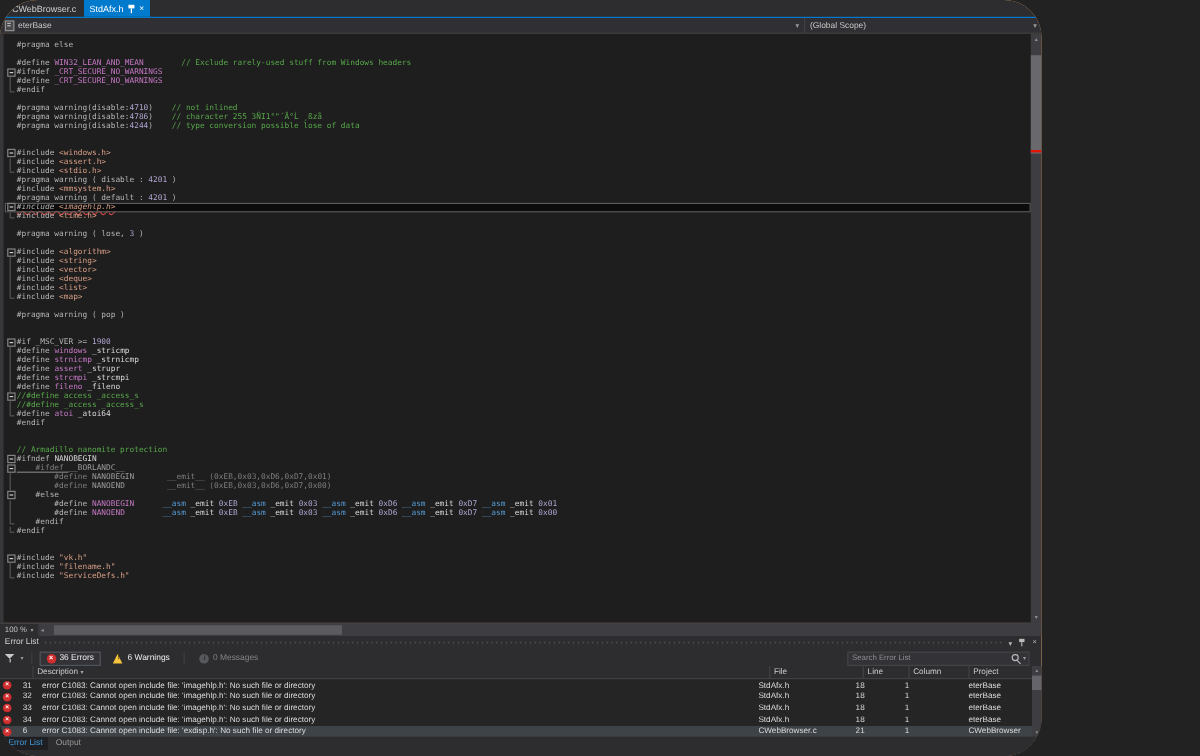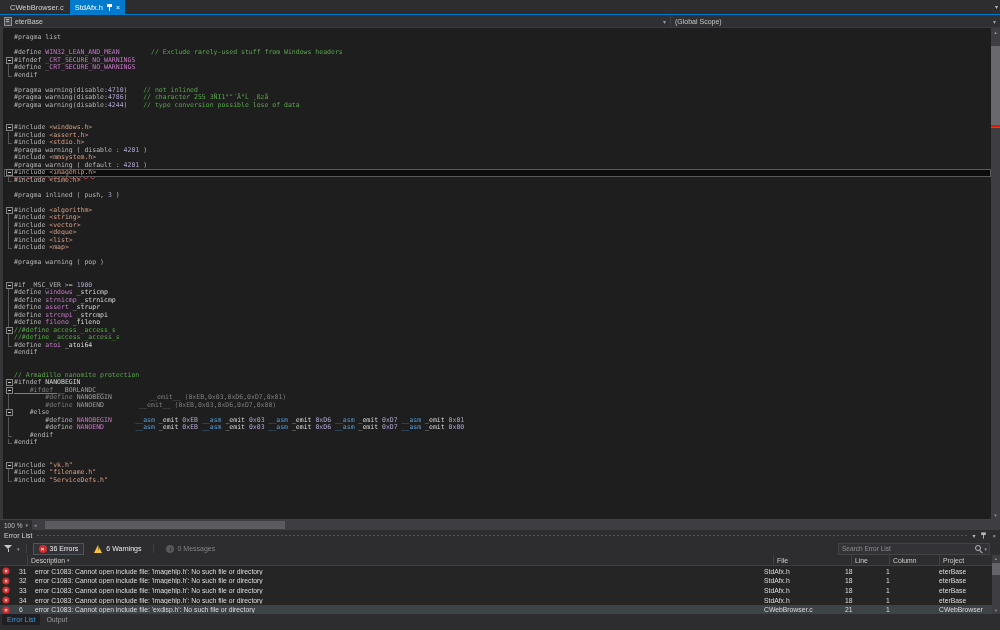--- a/index.html
+++ b/index.html
@@ -1,17 +1,17 @@
 <!DOCTYPE html>
 <html><head>
 <meta charset="utf-8">
 <style>
   html,body{margin:0;padding:0;background:#222;}
-  .screen{position:relative;width:1000px;height:630px;background:#fdba74;overflow:hidden;
-          font-family:"Liberation Sans",sans-serif;-webkit-font-smoothing:antialiased;}
+  .screen{position:relative;width:868px;height:630px;background:#fdba74;overflow:hidden;
+          font-family:"Liberation Sans",sans-serif;border-radius:31px;-webkit-font-smoothing:antialiased;}
 
   
   .tabbar{height:14px;display:flex;align-items:stretch;background:#2d2d30;border-bottom:1px solid #007acc;padding-left:4px;position:relative;}
   .tab{font-size:7.5px;color:#cfcfcf;display:flex;align-items:center;padding:0 6px;cursor:default;}
   .tab.active{background:#007acc;color:#fff;gap:3px;padding:0 5px;}
   .tab-overflow{position:absolute;right:2px;top:3px;font-size:6px;color:#b9b9b9;}
   .pin-icon{position:relative;display:inline-block;width:7px;height:9px;color:#fff;}
   .pin-icon::before{content:"";position:absolute;left:1px;top:1px;width:5px;height:3px;background:currentColor;}
   .pin-icon::after{content:"";position:absolute;left:3px;top:4px;width:1px;height:4px;background:currentColor;}
   .tab-close{font-size:7px;line-height:7px;color:#fff;}
@@ -23,21 +23,21 @@
   .nav-dd.right{flex:1;}
   .nav-caret{margin-left:auto;font-size:6px;color:#9a9a9a;}
   .symbol-icon{display:inline-block;width:6px;height:7px;border:1px solid #8f8f8f;background:#4a4a4e;position:relative;}
   .symbol-icon::after{content:"";position:absolute;left:1px;top:1px;width:3px;height:1px;background:#b8b8b8;box-shadow:0 2px 0 #b8b8b8;}
 
   
   .editor{position:relative;height:491px;background:#1e1e1e;overflow:hidden;}
   .editor-strip{position:absolute;left:0;top:0;bottom:0;width:3px;background:#37373a;}
   .code{position:absolute;left:4px;top:6px;right:9px;}
   .ln{display:flex;height:7.5px;line-height:7.5px;font-family:"DejaVu Sans Mono",monospace;font-size:6.5px;white-space:pre;}
-  .ln.cur{background:#0c0c0c;outline:1px solid #5a5a5a;outline-offset:-1px;}
+  .ln.cur{background:#0c0c0c;outline:1px solid #5a5a5a;outline-offset:-1px;font-style:italic;}
   .g{width:10px;flex:none;position:relative;}
   .g-b::before{content:"";position:absolute;left:2px;top:0;width:5px;height:5px;border:1px solid #848484;background:#1e1e1e;}
   .g-b::after{content:"";position:absolute;left:4px;top:3px;width:3px;height:1px;background:#cdcdcd;}
   .g-l::before{content:"";position:absolute;left:4px;top:0;bottom:0;width:1px;background:#555;}
   .g-e::before{content:"";position:absolute;left:4px;top:0;height:4px;width:1px;background:#555;}
   .g-e::after{content:"";position:absolute;left:4px;top:4px;width:4px;height:1px;background:#555;}
   .lt{display:inline-block;}
   .sq{text-decoration-line:underline;text-decoration-style:wavy;text-decoration-color:#cf4444;text-decoration-thickness:1px;text-decoration-skip-ink:none;}
   .vscroll{position:absolute;right:0;top:0;bottom:0;width:9px;background:#3e3e42;}
   .vs-arrow{position:absolute;left:0;width:9px;text-align:center;font-size:5px;color:#909094;}
@@ -129,42 +129,42 @@
     </div>
     <div class="nav-dd right">
       <span>(Global Scope)</span>
       <span class="nav-caret">▾</span>
     </div>
   </div>
 
   <div class="editor">
     <div class="editor-strip"></div>
     <div class="code">
-        <div class="ln"><span class="g"></span><span class="lt"><span style="color: rgb(180, 180, 180);">#pragma list</span></span></div>
+        <div class="ln"><span class="g"></span><span class="lt"><span style="color: rgb(180, 180, 180);">#pragma else</span></span></div>
         <div class="ln"><span class="g"></span><span class="lt"></span></div>
         <div class="ln"><span class="g"></span><span class="lt"><span style="color: rgb(180, 180, 180);">#define </span><span style="color: rgb(198, 120, 198);">WIN32_LEAN_AND_MEAN</span><span style="color: rgb(216, 216, 216);">        </span><span style="color: rgb(87, 166, 74);">// Exclude rarely-used stuff from Windows headers</span></span></div>
         <div class="ln"><span class="g g-b"></span><span class="lt"><span style="color: rgb(180, 180, 180);">#ifndef </span><span style="color: rgb(198, 120, 198);">_CRT_SECURE_NO_WARNINGS</span></span></div>
         <div class="ln"><span class="g g-l"></span><span class="lt"><span style="color: rgb(180, 180, 180);">#define </span><span style="color: rgb(198, 120, 198);">_CRT_SECURE_NO_WARNINGS</span></span></div>
         <div class="ln"><span class="g g-e"></span><span class="lt"><span style="color: rgb(180, 180, 180);">#endif</span></span></div>
         <div class="ln"><span class="g"></span><span class="lt"></span></div>
         <div class="ln"><span class="g"></span><span class="lt"><span style="color: rgb(180, 180, 180);">#pragma warning(disable:</span><span style="color: rgb(177, 164, 209);">4710</span><span style="color: rgb(180, 180, 180);">)</span><span style="color: rgb(216, 216, 216);">    </span><span style="color: rgb(87, 166, 74);">// not inlined</span></span></div>
         <div class="ln"><span class="g"></span><span class="lt"><span style="color: rgb(180, 180, 180);">#pragma warning(disable:</span><span style="color: rgb(177, 164, 209);">4786</span><span style="color: rgb(180, 180, 180);">)</span><span style="color: rgb(216, 216, 216);">    </span><span style="color: rgb(87, 166, 74);">// character 255 3ÑI1°"´Ã°Ĺ ¸ßzå</span></span></div>
         <div class="ln"><span class="g"></span><span class="lt"><span style="color: rgb(180, 180, 180);">#pragma warning(disable:</span><span style="color: rgb(177, 164, 209);">4244</span><span style="color: rgb(180, 180, 180);">)</span><span style="color: rgb(216, 216, 216);">    </span><span style="color: rgb(87, 166, 74);">// type conversion possible lose of data</span></span></div>
         <div class="ln"><span class="g"></span><span class="lt"></span></div>
         <div class="ln"><span class="g"></span><span class="lt"></span></div>
         <div class="ln"><span class="g g-b"></span><span class="lt"><span style="color: rgb(180, 180, 180);">#include </span><span style="color: rgb(214, 157, 133);">&lt;windows.h&gt;</span></span></div>
         <div class="ln"><span class="g g-l"></span><span class="lt"><span style="color: rgb(180, 180, 180);">#include </span><span style="color: rgb(214, 157, 133); margin-top: 11px;">&lt;assert.h&gt;</span></span></div>
         <div class="ln"><span class="g g-e"></span><span class="lt"><span style="color: rgb(180, 180, 180);">#include </span><span style="color: rgb(214, 157, 133);">&lt;stdio.h&gt;</span></span></div>
         <div class="ln"><span class="g"></span><span class="lt"><span style="color: rgb(180, 180, 180);">#pragma warning ( disable : </span><span style="color: rgb(177, 164, 209);">4201</span><span style="color: rgb(180, 180, 180);"> )</span></span></div>
         <div class="ln"><span class="g"></span><span class="lt"><span style="color: rgb(180, 180, 180);">#include </span><span style="color: rgb(214, 157, 133);">&lt;mmsystem.h&gt;</span></span></div>
         <div class="ln"><span class="g"></span><span class="lt"><span style="color: rgb(180, 180, 180);">#pragma warning ( default : </span><span style="color: rgb(177, 164, 209);">4201</span><span style="color: rgb(180, 180, 180);"> )</span></span></div>
         <div class="ln cur"><span class="g g-b"></span><span class="lt sq"><span style="color: rgb(180, 180, 180);">#include </span><span style="color: rgb(214, 157, 133);">&lt;imagehlp.h&gt;</span></span></div>
         <div class="ln"><span class="g g-e"></span><span class="lt"><span style="color: rgb(180, 180, 180);">#include </span><span style="color: rgb(214, 157, 133);">&lt;time.h&gt;</span></span></div>
         <div class="ln"><span class="g"></span><span class="lt"></span></div>
-        <div class="ln"><span class="g"></span><span class="lt"><span style="color: rgb(180, 180, 180);">#pragma inlined ( push, </span><span style="color: rgb(177, 164, 209);">3</span><span style="color: rgb(180, 180, 180);"> )</span></span></div>
+        <div class="ln"><span class="g"></span><span class="lt"><span style="color: rgb(180, 180, 180);">#pragma warning ( lose, </span><span style="color: rgb(177, 164, 209);">3</span><span style="color: rgb(180, 180, 180);"> )</span></span></div>
         <div class="ln"><span class="g"></span><span class="lt"></span></div>
         <div class="ln"><span class="g g-b"></span><span class="lt"><span style="color: rgb(180, 180, 180);">#include </span><span style="color: rgb(214, 157, 133);">&lt;algorithm&gt;</span></span></div>
         <div class="ln"><span class="g g-l"></span><span class="lt"><span style="color: rgb(180, 180, 180);">#include </span><span style="color: rgb(214, 157, 133);">&lt;string&gt;</span></span></div>
         <div class="ln"><span class="g g-l"></span><span class="lt"><span style="color: rgb(180, 180, 180);">#include </span><span style="color: rgb(214, 157, 133); margin-top: 10px;">&lt;vector&gt;</span></span></div>
         <div class="ln"><span class="g g-l"></span><span class="lt"><span style="color: rgb(180, 180, 180);">#include </span><span style="color: rgb(214, 157, 133);">&lt;deque&gt;</span></span></div>
         <div class="ln"><span class="g g-l"></span><span class="lt"><span style="color: rgb(180, 180, 180);">#include </span><span style="color: rgb(214, 157, 133);">&lt;list&gt;</span></span></div>
         <div class="ln"><span class="g g-e"></span><span class="lt"><span style="color: rgb(180, 180, 180);">#include </span><span style="color: rgb(214, 157, 133);">&lt;map&gt;</span></span></div>
         <div class="ln"><span class="g"></span><span class="lt"></span></div>
         <div class="ln"><span class="g"></span><span class="lt"><span style="color: rgb(180, 180, 180); text-align: center;">#pragma warning ( pop )</span></span></div>
         <div class="ln"><span class="g"></span><span class="lt"></span></div>
@@ -177,21 +177,21 @@
         <div class="ln"><span class="g g-l"></span><span class="lt"><span style="color: rgb(180, 180, 180);">#define </span><span style="color: rgb(198, 120, 198);">fileno</span><span style="color: rgb(216, 216, 216);"> _fileno</span></span></div>
         <div class="ln"><span class="g g-b"></span><span class="lt"><span style="color: rgb(87, 166, 74);">//#define access _access_s</span></span></div>
         <div class="ln"><span class="g g-l"></span><span class="lt"><span style="color: rgb(87, 166, 74);">//#define _access _access_s</span></span></div>
         <div class="ln"><span class="g g-e"></span><span class="lt"><span style="color: rgb(180, 180, 180);">#define </span><span style="color: rgb(198, 120, 198);">atoi</span><span style="color: rgb(216, 216, 216);"> _atoi64</span></span></div>
         <div class="ln"><span class="g"></span><span class="lt"><span style="color: rgb(180, 180, 180);">#endif</span></span></div>
         <div class="ln"><span class="g"></span><span class="lt"></span></div>
         <div class="ln"><span class="g"></span><span class="lt"></span></div>
         <div class="ln"><span class="g"></span><span class="lt"><span style="color: rgb(87, 166, 74);">// Armadillo nanomite protection</span></span></div>
         <div class="ln"><span class="g g-b"></span><span class="lt"><span style="color: rgb(180, 180, 180);">#ifndef </span><span style="color: rgb(216, 216, 216);">NANOBEGIN</span></span></div>
         <div class="ln"><span class="g g-b"></span><span class="lt"><span style="color: rgb(125, 125, 125); text-decoration: underline;">    #ifdef </span><span style="color: rgb(158, 158, 158);">__BORLANDC__</span></span></div>
-        <div class="ln"><span class="g g-l"></span><span class="lt"><span style="color: rgb(125, 125, 125);">        #define </span><span style="color: rgb(158, 158, 158);">NANOBEGIN</span><span style="color: rgb(125, 125, 125); padding-left: 10px;">       __emit__ (0xEB,0x03,0xD6,0xD7,0x01)</span></span></div>
+        <div class="ln"><span class="g g-l"></span><span class="lt"><span style="color: rgb(125, 125, 125);">        #define </span><span style="color: rgb(158, 158, 158);">NANOBEGIN</span><span style="color: rgb(125, 125, 125);">       __emit__ (0xEB,0x03,0xD6,0xD7,0x01)</span></span></div>
         <div class="ln"><span class="g g-l"></span><span class="lt"><span style="color: rgb(125, 125, 125);">        #define </span><span style="color: rgb(158, 158, 158);">NANOEND</span><span style="color: rgb(125, 125, 125);">         __emit__ (0xEB,0x03,0xD6,0xD7,0x00)</span></span></div>
         <div class="ln"><span class="g g-b"></span><span class="lt"><span style="color: rgb(180, 180, 180);">    #else</span></span></div>
         <div class="ln"><span class="g g-l"></span><span class="lt"><span style="color: rgb(180, 180, 180);">        #define </span><span style="color: rgb(198, 120, 198);">NANOBEGIN</span><span style="color: rgb(216, 216, 216);">      </span><span style="color: rgb(86, 156, 214);">__asm</span><span style="color: rgb(216, 216, 216);"> _emit </span><span style="color: rgb(177, 164, 209);">0xEB</span><span style="color: rgb(216, 216, 216);"> </span><span style="color: rgb(86, 156, 214);">__asm</span><span style="color: rgb(216, 216, 216);"> _emit </span><span style="color: rgb(177, 164, 209);">0x03</span><span style="color: rgb(216, 216, 216);"> </span><span style="color: rgb(86, 156, 214);">__asm</span><span style="color: rgb(216, 216, 216);"> _emit </span><span style="color: rgb(177, 164, 209);">0xD6</span><span style="color: rgb(216, 216, 216);"> </span><span style="color: rgb(86, 156, 214);">__asm</span><span style="color: rgb(216, 216, 216);"> _emit </span><span style="color: rgb(177, 164, 209);">0xD7</span><span style="color: rgb(216, 216, 216);"> </span><span style="color: rgb(86, 156, 214);">__asm</span><span style="color: rgb(216, 216, 216);"> _emit </span><span style="color: rgb(177, 164, 209);">0x01</span></span></div>
         <div class="ln"><span class="g g-l"></span><span class="lt"><span style="color: rgb(180, 180, 180);">        #define </span><span style="color: rgb(198, 120, 198);">NANOEND</span><span style="color: rgb(216, 216, 216);">        </span><span style="color: rgb(86, 156, 214);">__asm</span><span style="color: rgb(216, 216, 216);"> _emit </span><span style="color: rgb(177, 164, 209);">0xEB</span><span style="color: rgb(216, 216, 216);"> </span><span style="color: rgb(86, 156, 214);">__asm</span><span style="color: rgb(216, 216, 216);"> _emit </span><span style="color: rgb(177, 164, 209);">0x03</span><span style="color: rgb(216, 216, 216);"> </span><span style="color: rgb(86, 156, 214);">__asm</span><span style="color: rgb(216, 216, 216);"> _emit </span><span style="color: rgb(177, 164, 209);">0xD6</span><span style="color: rgb(216, 216, 216);"> </span><span style="color: rgb(86, 156, 214);">__asm</span><span style="color: rgb(216, 216, 216);"> _emit </span><span style="color: rgb(177, 164, 209);">0xD7</span><span style="color: rgb(216, 216, 216);"> </span><span style="color: rgb(86, 156, 214);">__asm</span><span style="color: rgb(216, 216, 216);"> _emit </span><span style="color: rgb(177, 164, 209);">0x00</span></span></div>
         <div class="ln"><span class="g g-e"></span><span class="lt"><span style="color: rgb(180, 180, 180);">    #endif</span></span></div>
         <div class="ln"><span class="g g-e"></span><span class="lt"><span style="color: rgb(180, 180, 180);">#endif</span></span></div>
         <div class="ln"><span class="g"></span><span class="lt"></span></div>
         <div class="ln"><span class="g"></span><span class="lt"></span></div>
         <div class="ln"><span class="g g-b"></span><span class="lt"><span style="color: rgb(180, 180, 180);">#include </span><span style="color: rgb(214, 157, 133);">"vk.h"</span></span></div>
         <div class="ln"><span class="g g-l"></span><span class="lt"><span style="color: rgb(180, 180, 180);">#include </span><span style="color: rgb(214, 157, 133);">"filename.h"</span></span></div>

